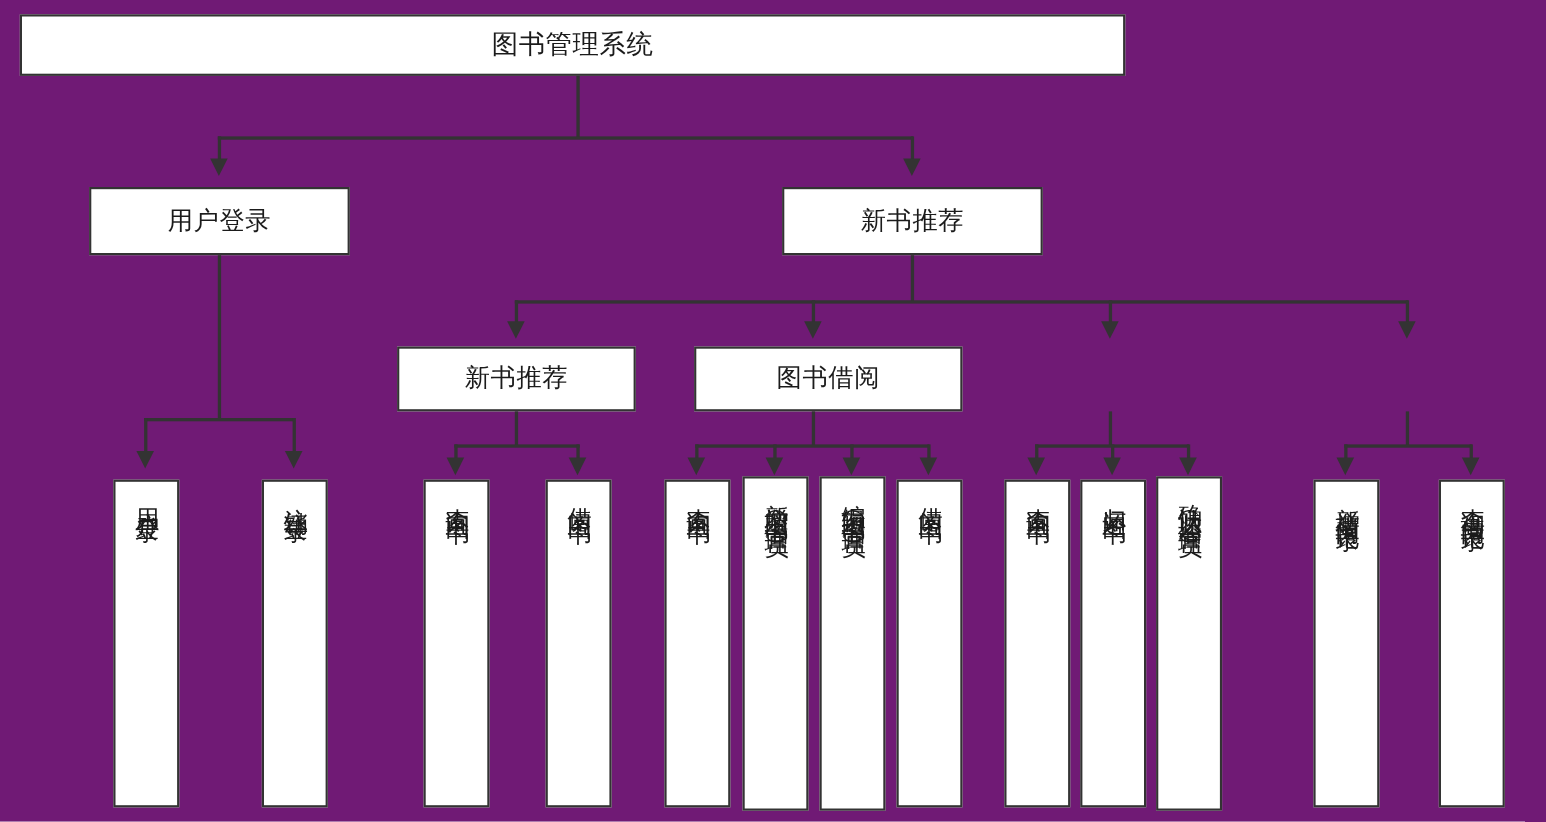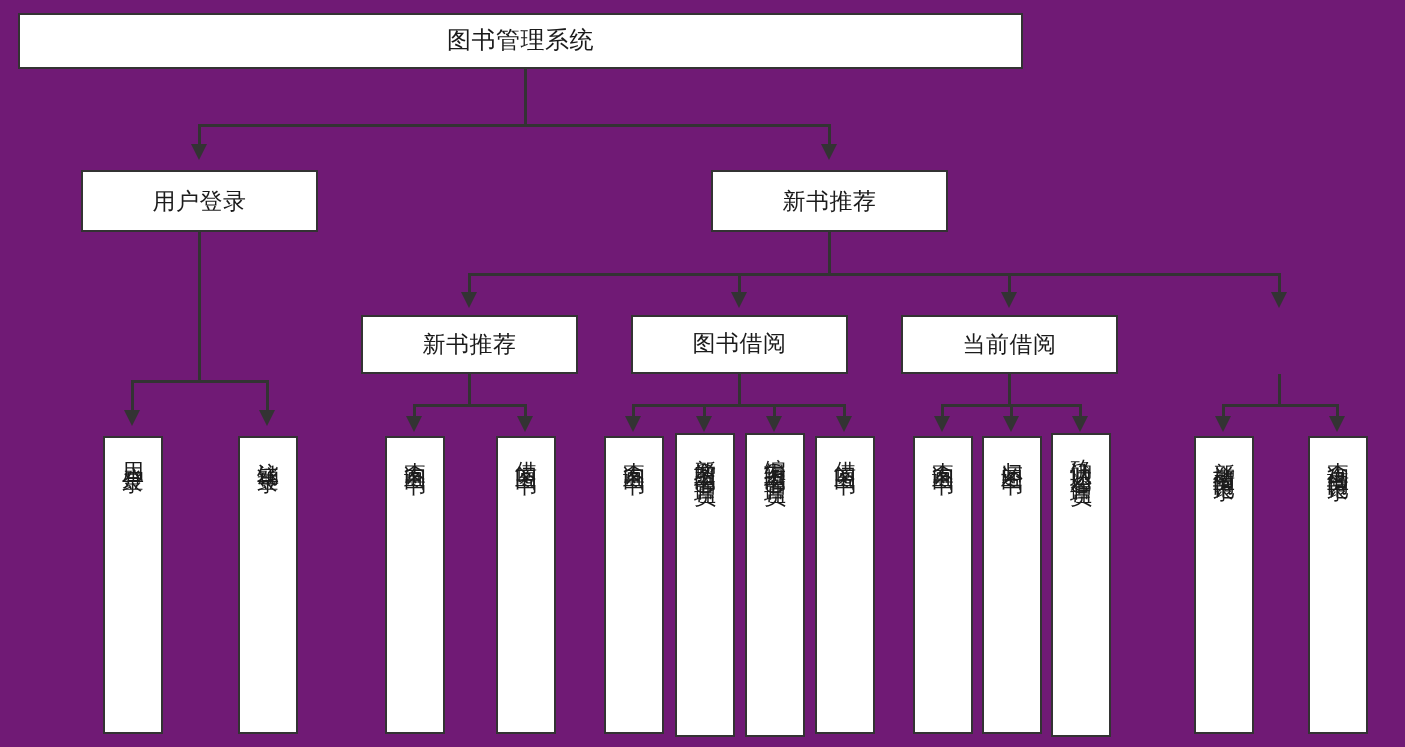--- a/index.html
+++ b/index.html
@@ -119,25 +119,22 @@
   <div class="conn vline" style="left:738px; top:273px; width:2.5px; height:22px;"></div>
   <div class="arrow" style="left:731px; top:292px;"></div>
   <div class="conn vline" style="left:1008px; top:273px; width:2.5px; height:22px;"></div>
   <div class="arrow" style="left:1001px; top:292px;"></div>
   <div class="conn vline" style="left:1278px; top:273px; width:2.5px; height:22px;"></div>
   <div class="arrow" style="left:1271px; top:292px;"></div>
 
   <div class="node level2" style="left:361px; top:315px; width:217px; height:59px;">
     <span class="label">新书推荐</span>
   </div>
-  <div class="node level2" style="left:631px; top:315px; width:217px; height:59px;font-family:Liberation Serif, serif;">
+  <div class="node level2" style="left:631px; top:315px; width:244px; height:59px;">
     <span class="label">图书借阅</span>
-  </div>
-  <div class="node level2" style="left:901px; top:315px; width:217px; height:59px;">
-    <span class="label">当前借阅</span>
   </div>
 
   <div class="conn vline" style="left:468px; top:374px; width:2.5px; height:32px;"></div>
   <div class="conn hline" style="left:413px; top:404px; width:114px; height:2.5px;"></div>
   <div class="conn vline" style="left:413px; top:404px; width:2.5px; height:14px;"></div>
   <div class="arrow" style="left:406px; top:416px;"></div>
   <div class="conn vline" style="left:524px; top:404px; width:2.5px; height:14px;"></div>
   <div class="arrow" style="left:517px; top:416px;"></div>
 
   <div class="conn vline" style="left:738px; top:374px; width:2.5px; height:32px;"></div>

